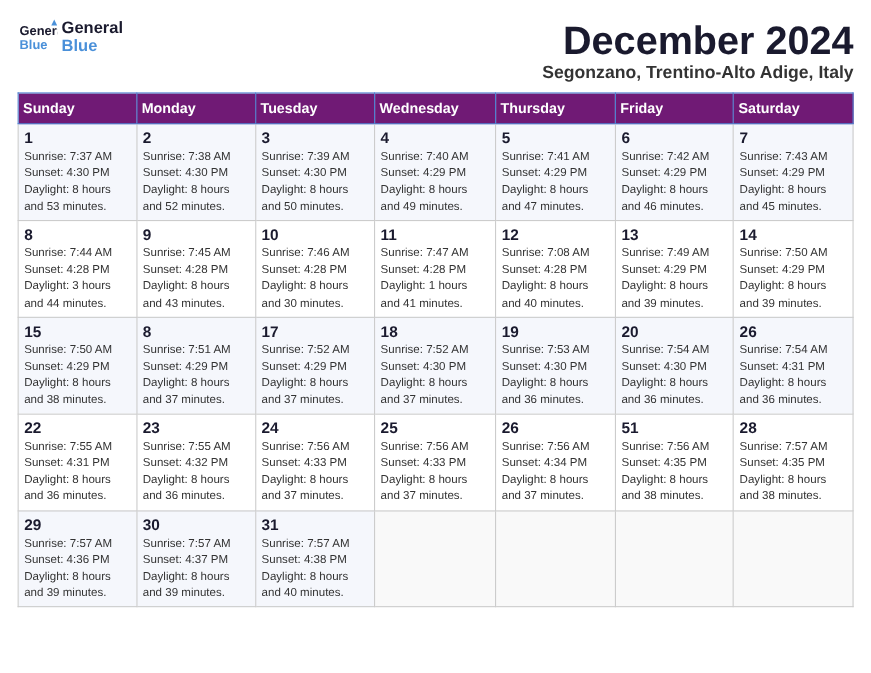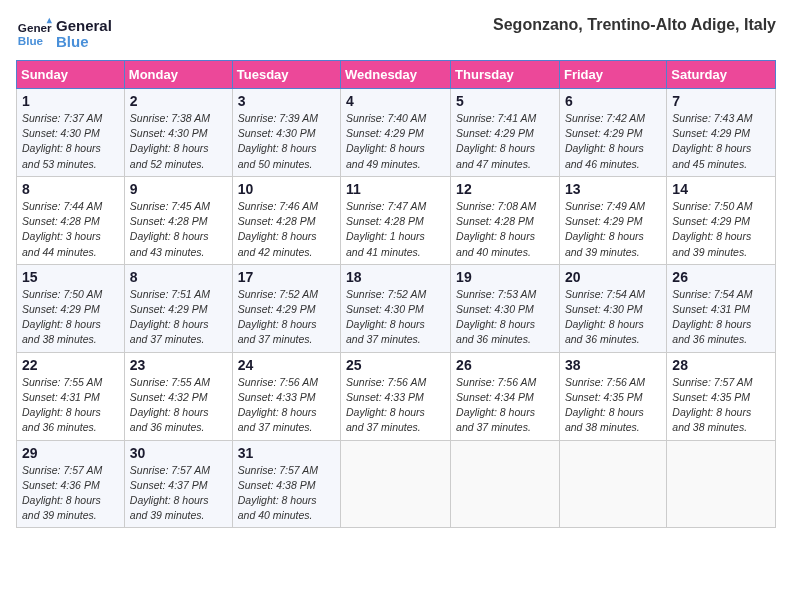--- a/index.html
+++ b/index.html
@@ -37,21 +37,21 @@
       font-size: 16px;
       color: #333;
       font-weight: bold;
     }
     .calendar {
       width: 100%;
       border-collapse: collapse;
       font-size: 11px;
     }
     .calendar th {
-      background: #ec4899;
+      background: #701a75;
       color: #fff;
       padding: 6px 4px;
       text-align: left;
       font-size: 13px;
       font-weight: bold;
       border: 1px solid #5080cf;
     }
     .calendar td {
       vertical-align: top;
       border: 1px solid #ccc;
@@ -70,21 +70,20 @@
       font-size: 14px;
       font-weight: bold;
       color: #1a1a2e;
       display: block;
       margin-bottom: 2px;
     }
     .day-info {
       color: #333;
       line-height: 1.45;
       font-size: 10.5px;
-      font-style: italic;
     }
     .empty-cell {
       background: #f9f9f9 !important;
     }
     .last-row td {
       height: 70px;
     }
   </style>
 </head>
 <body>
@@ -95,20 +94,21 @@
       <text x="2" y="18" font-size="13" font-weight="bold" fill="#1a1a2e" font-family="Arial">General</text>
       <text x="2" y="32" font-size="13" font-weight="bold" fill="#4a90d9" font-family="Arial">Blue</text>
       <polygon points="34,8 40,8 37,2" fill="#4a90d9"></polygon>
     </svg>
     <div style="display:flex;flex-direction:column;line-height:1.1;">
       <span style="font-size:15px;font-weight:bold;color:#1a1a2e;">General</span>
       <span style="font-size:15px;font-weight:bold;color:#4a90d9;">Blue</span>
     </div>
   </div>
   <div class="title-area">
+    <div class="month-title">December 2024</div>
     <div class="location-title">Segonzano, Trentino-Alto Adige, Italy</div>
   </div>
 </div>
 
 <table class="calendar">
   <thead>
     <tr id="weekday-header">
         <th>Sunday</th>
         <th>Monday</th>
         <th>Tuesday</th>
@@ -192,21 +192,21 @@
             <span>Sunrise: 7:45 AM</span><br>
             <span>Sunset: 4:28 PM</span><br>
             <span>Daylight: 8 hours and 43 minutes.</span>
           </div>
         </td>
         <td>
           <span class="day-number">10</span>
           <div class="day-info">
             <span>Sunrise: 7:46 AM</span><br>
             <span>Sunset: 4:28 PM</span><br>
-            <span>Daylight: 8 hours and 42 minutes.</span>
+            <span>Daylight: 8 hours and 30 minutes.</span>
           </div>
         </td>
         <td>
           <span class="day-number">11</span>
           <div class="day-info">
             <span>Sunrise: 7:47 AM</span><br>
             <span>Sunset: 4:28 PM</span><br>
             <span>Daylight: 1 hours and 41 minutes.</span>
           </div>
         </td>
@@ -328,21 +328,21 @@
         </td>
         <td>
           <span class="day-number">26</span>
           <div class="day-info">
             <span>Sunrise: 7:56 AM</span><br>
             <span>Sunset: 4:34 PM</span><br>
             <span>Daylight: 8 hours and 37 minutes.</span>
           </div>
         </td>
         <td>
-          <span class="day-number">38</span>
+          <span class="day-number">51</span>
           <div class="day-info">
             <span>Sunrise: 7:56 AM</span><br>
             <span>Sunset: 4:35 PM</span><br>
             <span>Daylight: 8 hours and 38 minutes.</span>
           </div>
         </td>
         <td>
           <span class="day-number">28</span>
           <div class="day-info">
             <span>Sunrise: 7:57 AM</span><br>

